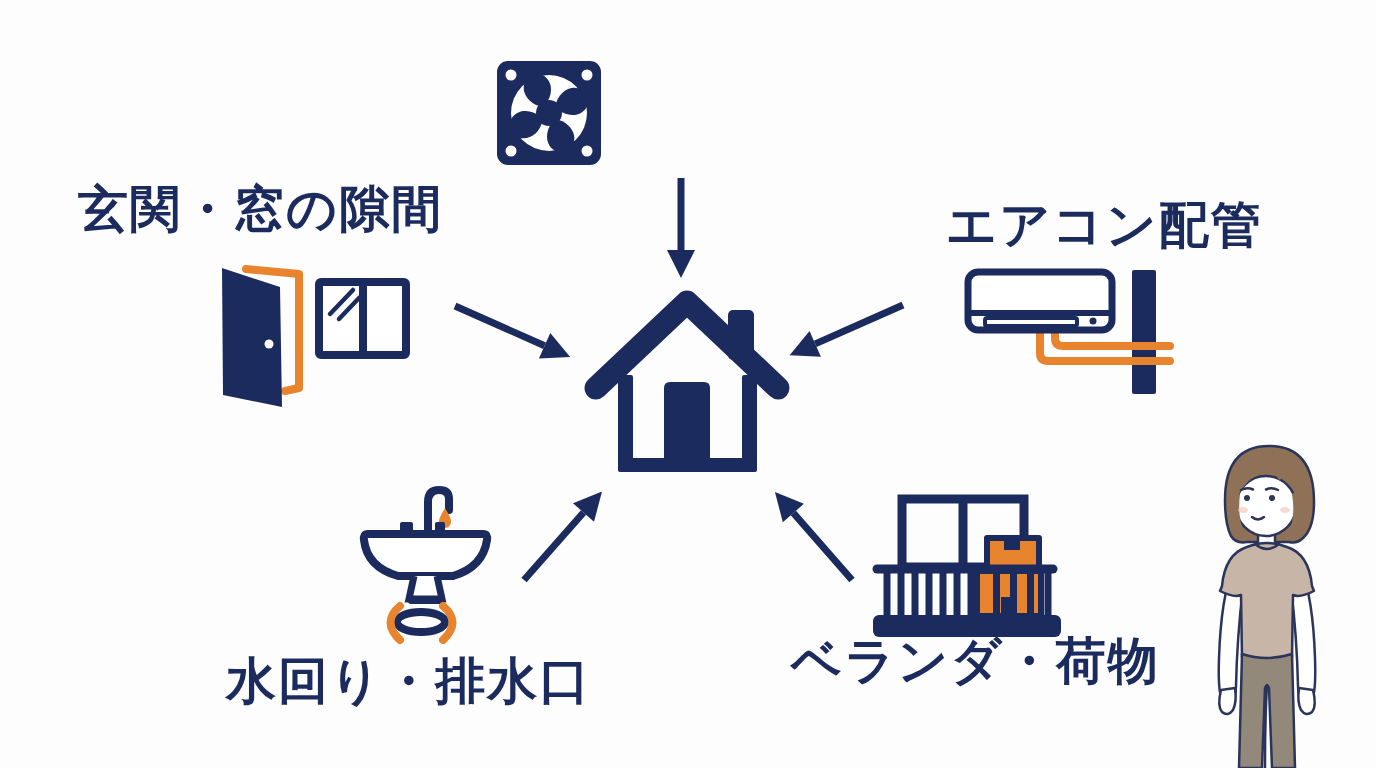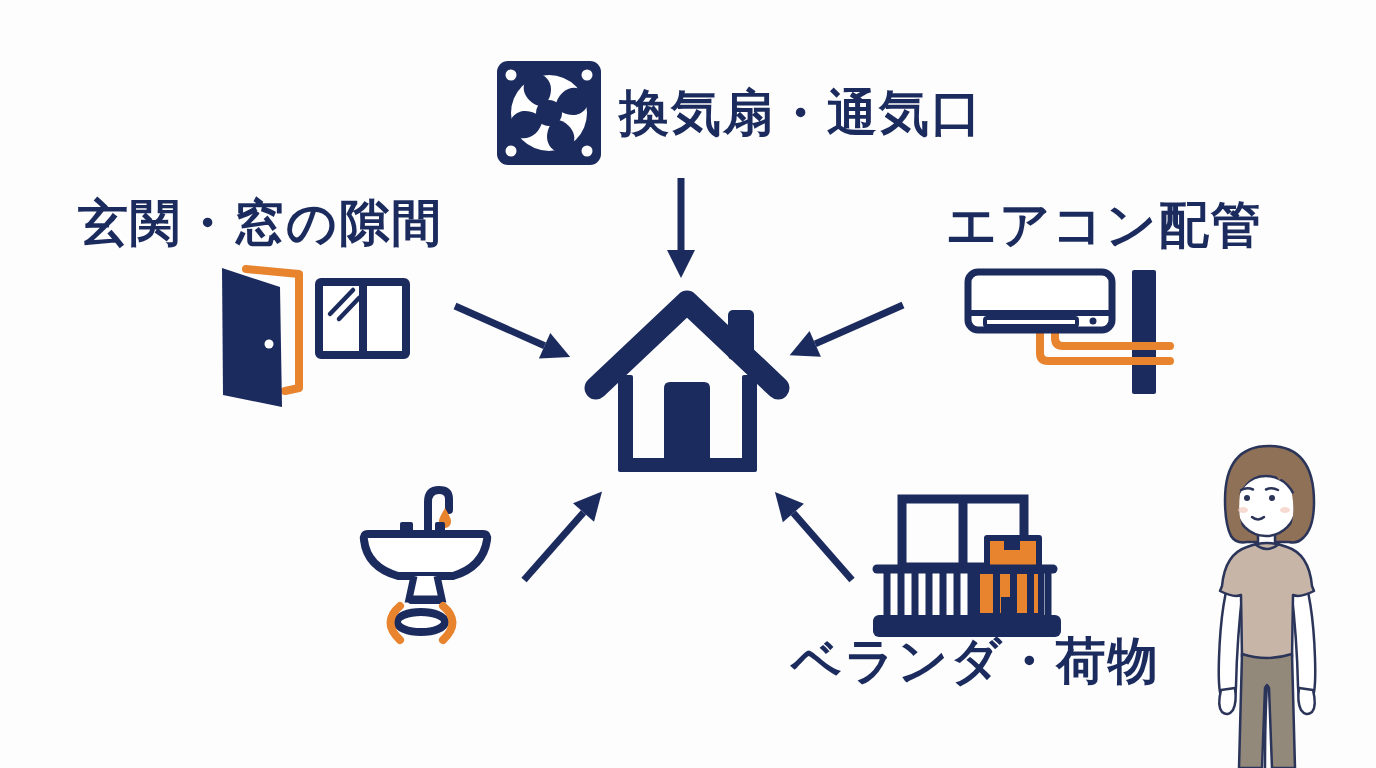--- a/index.html
+++ b/index.html
@@ -82,23 +82,22 @@
     <g transform="translate(56,56)">
       <g class="f-navy">
         <path d="M6,-6 C10,-28 34,-32 39,-14 C41,-6 33,2 24,2 C16,2 10,-2 6,-6 Z"></path>
         <path transform="rotate(90)" d="M6,-6 C10,-28 34,-32 39,-14 C41,-6 33,2 24,2 C16,2 10,-2 6,-6 Z"></path>
         <path transform="rotate(180)" d="M6,-6 C10,-28 34,-32 39,-14 C41,-6 33,2 24,2 C16,2 10,-2 6,-6 Z"></path>
         <path transform="rotate(270)" d="M6,-6 C10,-28 34,-32 39,-14 C41,-6 33,2 24,2 C16,2 10,-2 6,-6 Z"></path>
         <circle cx="0" cy="0" r="13"></circle>
       </g>
     </g>
   </svg>
-  <div class="label" style="left:619px;top:88px;">換気扇・通気口</div>
-
-  <div class="label" style="left:78px;top:198px;">玄関・窓の隙間</div>
+
+  <div class="label" style="left:78px;top:184px;">玄関・窓の隙間</div>
   <svg class="abs" style="left:215px;top:262px;" width="105" height="152" viewBox="0 0 105 152">
     <path class="s-orange nofill" d="M31,7 L84,12 L84,126 L70,129" stroke-width="8" stroke-linejoin="round" stroke-linecap="round"></path>
     <polygon class="f-navy" points="7,6 65,25 67,145 8,133"></polygon>
     <circle class="f-white" cx="54" cy="82" r="4.5"></circle>
   </svg>
   <svg class="abs" style="left:315px;top:278px;" width="95" height="82" viewBox="0 0 95 82">
     <rect class="s-navy f-white" x="4" y="4" width="87" height="73" rx="2" stroke-width="8"></rect>
     <line class="s-navy" x1="48" y1="5" x2="48" y2="76" stroke-width="8"></line>
     <line class="s-navy" x1="15" y1="36" x2="38" y2="12" stroke-width="4.5" stroke-linecap="round"></line>
     <line class="s-navy" x1="24" y1="41" x2="44" y2="20" stroke-width="4.5" stroke-linecap="round"></line>
@@ -120,20 +119,21 @@
     <path class="f-orange" d="M95,38 C91,45 89,48 89,52 A6,6 0 0,0 101,52 C101,48 99,45 95,38 Z"></path>
     <rect class="f-navy" x="50" y="52" width="13" height="13" rx="2"></rect>
     <rect class="f-navy" x="85" y="52" width="10" height="13" rx="2"></rect>
     <path class="s-navy f-white" stroke-width="8" stroke-linejoin="round" d="M18,64 L133,64 Q138,64 137,70 Q133,97 103,106 L48,106 Q17,97 14,70 Q13,64 18,64 Z"></path>
     <path class="s-navy f-white" stroke-width="7" d="M64,106 L59,129 L92,129 L87,106"></path>
     <rect class="f-navy" x="58" y="126" width="35" height="8" rx="3"></rect>
     <ellipse class="s-navy f-white" cx="71" cy="152" rx="24" ry="10" stroke-width="8"></ellipse>
     <path class="s-orange nofill" d="M50,136 Q31,152 50,170" stroke-width="8" stroke-linecap="round"></path>
     <path class="s-orange nofill" d="M93,136 Q112,152 93,170" stroke-width="8" stroke-linecap="round"></path>
   </svg>
+  <div class="label" style="left:226px;top:656px;">水回り・排水口</div>
 
   <svg class="abs" style="left:860px;top:485px;" width="210" height="158" viewBox="0 0 210 158">
     <rect class="s-navy nofill" x="42" y="14" width="122" height="68" stroke-width="9"></rect>
     <line class="s-navy" x1="103" y1="15" x2="103" y2="81" stroke-width="9"></line>
     <g class="s-navy" stroke-width="7">
       <line x1="27" y1="84" x2="27" y2="133"></line>
         <line x1="41" y1="84" x2="41" y2="133"></line>
       <line x1="55" y1="84" x2="55" y2="133"></line>
         <line x1="69" y1="84" x2="69" y2="133"></line>
       <line x1="83" y1="84" x2="83" y2="133"></line>

